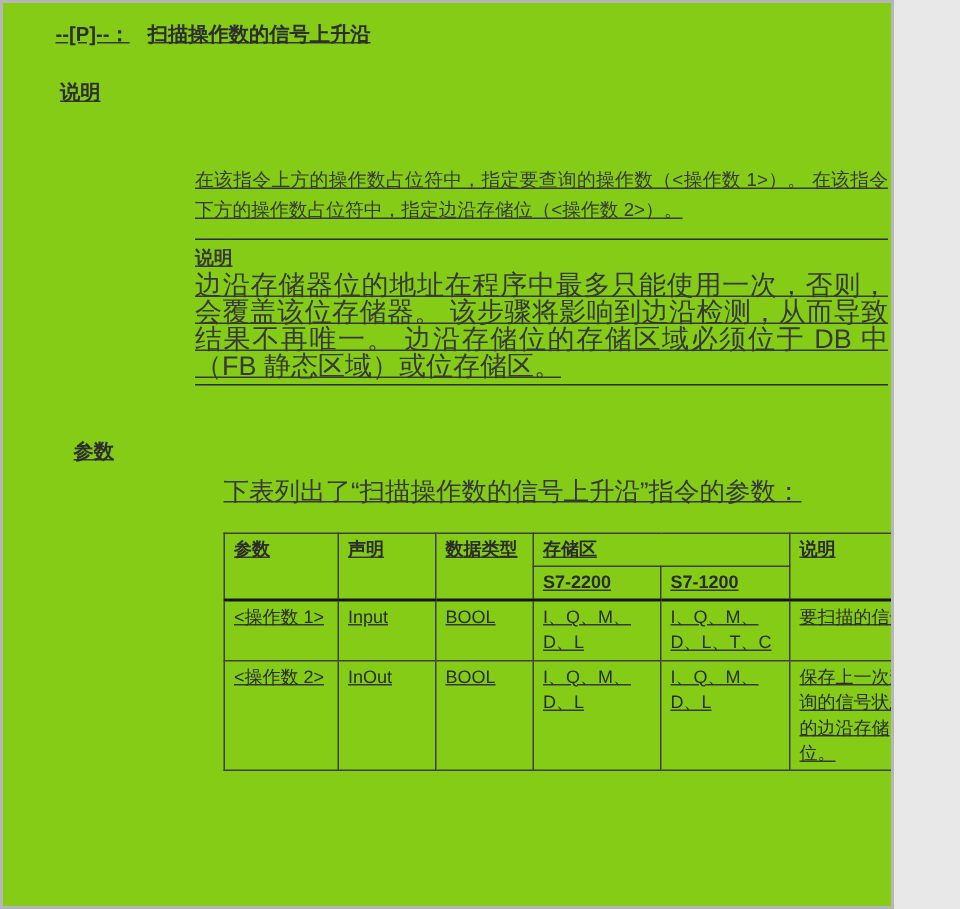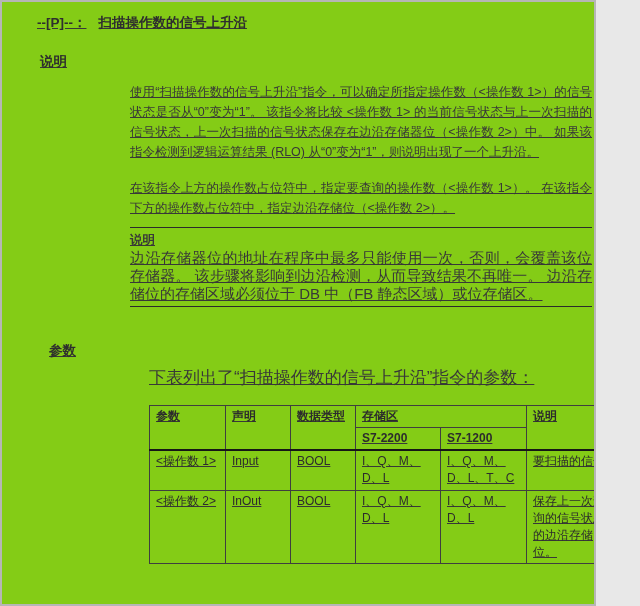--- a/index.html
+++ b/index.html
@@ -33,30 +33,30 @@
   .heading-params { margin: 36px 0 0 47px; }
   .content {
     margin-left: 128px;
     width: 462px;
     font-size: 12.5px;
     line-height: 20px;
     text-align: justify;
   }
   .p1 { margin-top: 12px; }
   .p2 { margin-top: 4px; }
-  .p3 { margin-top: 16px; }
+  .p3 { margin-top: 40px; }
   .note {
     margin-top: 9px;
     border-top: 1px solid #2b2b2b;
     border-bottom: 1px solid #2b2b2b;
     padding: 3px 0 3px 0;
     line-height: 18px;
   }
   .note-heading { font-weight: bold; font-size: 12.5px; }
-  .note-text { font-size: 15px; }
+  .note-text { font-size: 18px; }
   .intro {
     margin: 9px 0 0 147px;
     width: 470px;
     font-size: 17px;
     line-height: 20px;
   }
   table.params {
     margin: 17px 0 0 147px;
     width: 462px;
     border-collapse: collapse;
@@ -85,21 +85,20 @@
 
 <div class="page">
 
   <div class="doc-title">
     <span>--[P]--：</span><span class="title-text">扫描操作数的信号上升沿</span>
   </div>
 
   <div class="side-heading heading-desc">说明</div>
 
   <div class="content">
-    <p class="p1">使用“扫描操作数的信号上升沿”指令，可以确定所指定操作数（&lt;操作数 1&gt;）的信号状态是否从“0”变为“1”。 该指令将比较 &lt;操作数 1&gt; 的当前信号状态与上一次扫描的信号状态，上一次扫描的信号状态保存在边沿存储器位（&lt;操作数 2&gt;）中。 如果该指令检测到逻辑运算结果 (RLO) 从“0”变为“1”，则说明出现了一个上升沿。</p>
     <p class="p3">在该指令上方的操作数占位符中，指定要查询的操作数（&lt;操作数 1&gt;）。 在该指令下方的操作数占位符中，指定边沿存储位（&lt;操作数 2&gt;）。</p>
 
     <div class="note">
       <div class="note-heading">说明</div>
       <div class="note-text">边沿存储器位的地址在程序中最多只能使用一次，否则，会覆盖该位存储器。 该步骤将影响到边沿检测，从而导致结果不再唯一。 边沿存储位的存储区域必须位于 DB 中（FB 静态区域）或位存储区。</div>
     </div>
   </div>
 
   <div class="side-heading heading-params">参数</div>
 

